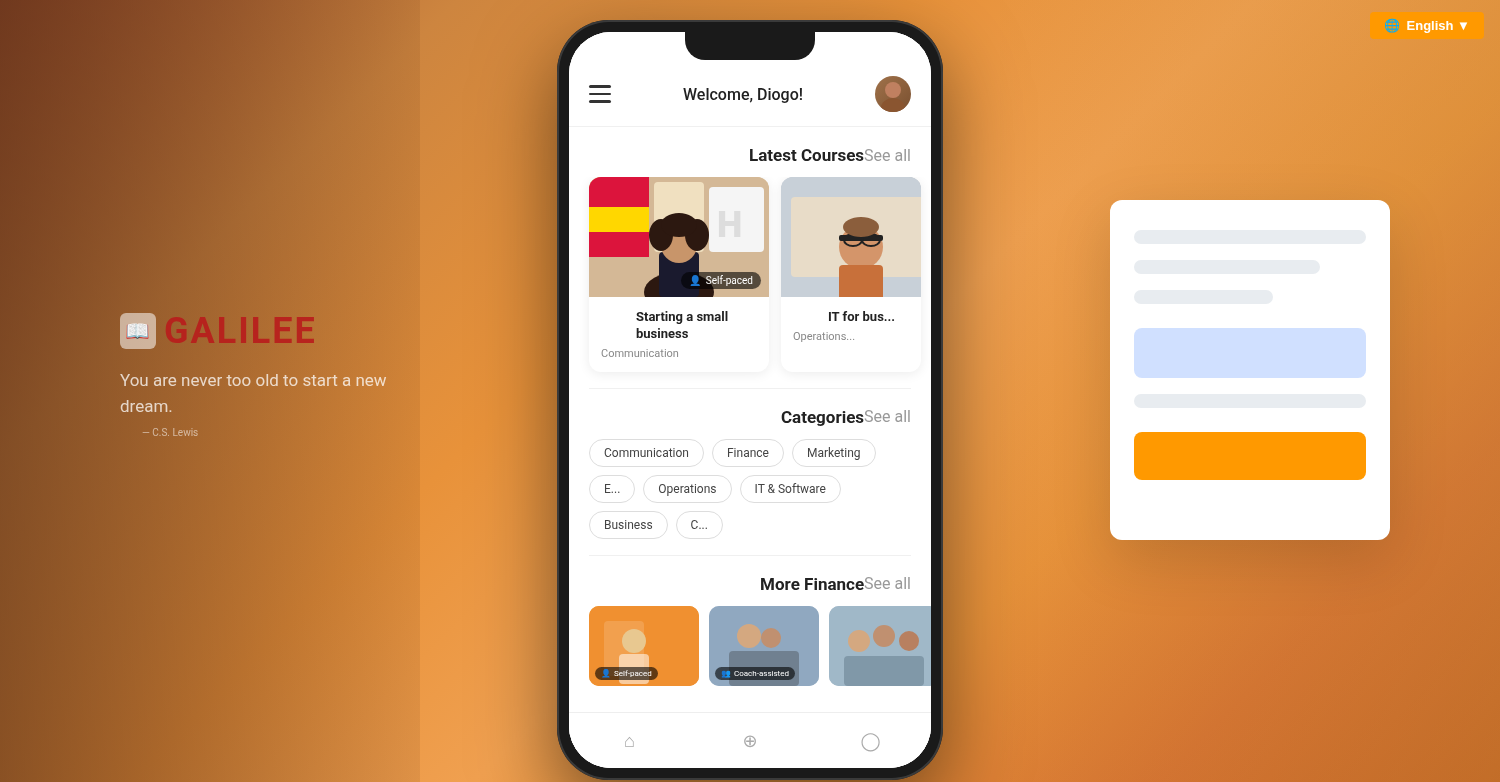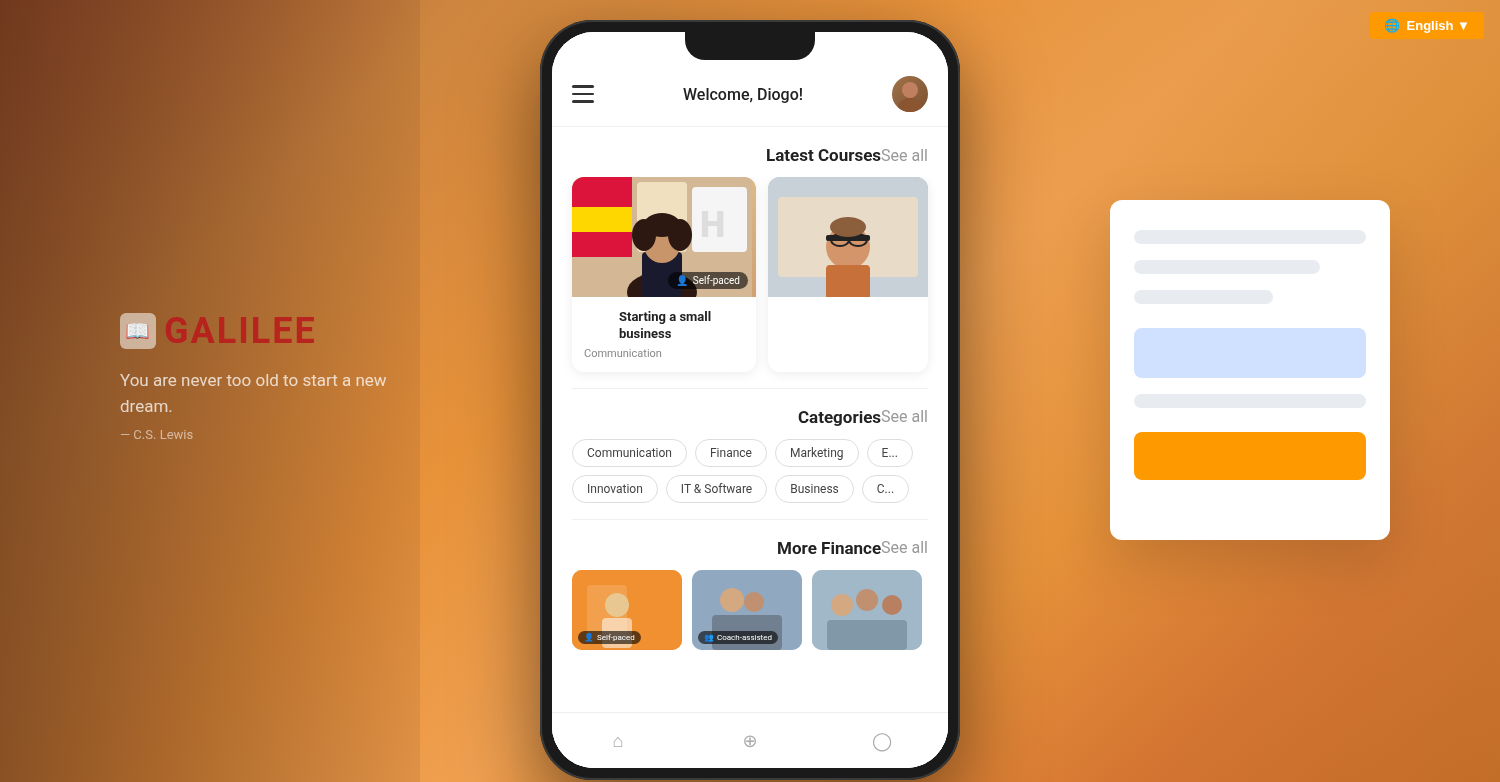--- a/index.html
+++ b/index.html
@@ -91,22 +91,23 @@
 
     .brand-quote {
       color: rgba(255,255,255,0.75);
       font-size: 17px;
       line-height: 1.5;
       max-width: 300px;
     }
 
     .brand-author {
       color: rgba(255,255,255,0.55);
-      font-size: 13px;
+      font-size: 10px;
       margin-top: 8px;
+      margin-left: 22px;
     }
 
     
     .bg-card {
       position: absolute;
       right: 110px;
       top: 200px;
       width: 280px;
       height: 340px;
       background: white;
@@ -146,21 +147,21 @@
     
     .phone-wrapper {
       position: absolute;
       left: 50%;
       transform: translateX(-50%);
       top: 20px;
       z-index: 20;
     }
 
     .phone-outer {
-      width: 420px;
+      width: 386px;
       height: 760px;
       background: #1a1a1a;
       border-radius: 52px;
       padding: 12px;
       box-shadow: 0 30px 80px rgba(0,0,0,0.5), inset 0 0 0 2px #3a3a3a;
       position: relative;
     }
 
     .phone-inner {
       width: 100%;
@@ -553,37 +554,41 @@
 
                   <circle cx="80" cy="70" r="22" fill="#d4956a"></circle>
                   <rect x="58" y="58" width="44" height="6" fill="#222" rx="2"></rect>
                   <ellipse cx="72" cy="63" rx="9" ry="6" fill="none" stroke="#222" stroke-width="2"></ellipse>
                   <ellipse cx="90" cy="63" rx="9" ry="6" fill="none" stroke="#222" stroke-width="2"></ellipse>
                   <ellipse cx="80" cy="50" rx="18" ry="10" fill="#8B5E3C"></ellipse>
 
                   <rect x="58" y="88" width="44" height="35" fill="#c8703a" rx="4"></rect>
                 </svg>
               </div>
+              <div class="course-info">
+                <div class="course-name">IT for bus...</div>
+                <div class="course-category">Operations...</div>
+              </div>
             </div>
           </div>
 
           <div class="divider"></div>
 
           <div class="section-header">
             <span class="section-title">Categories</span>
             <span class="see-all">See all</span>
           </div>
 
           <div class="categories-section">
             <div class="categories-wrap">
               <div class="category-pill">Communication</div>
               <div class="category-pill">Finance</div>
               <div class="category-pill">Marketing</div>
               <div class="category-pill">E...</div>
-              <div class="category-pill">Innovation</div>
+              <div class="category-pill">Operations</div>
               <div class="category-pill">IT &amp; Software</div>
               <div class="category-pill">Business</div>
               <div class="category-pill">C...</div>
             </div>
           </div>
 
           <div class="divider"></div>
 
           <div class="section-header">
             <span class="section-title">More Finance</span>

